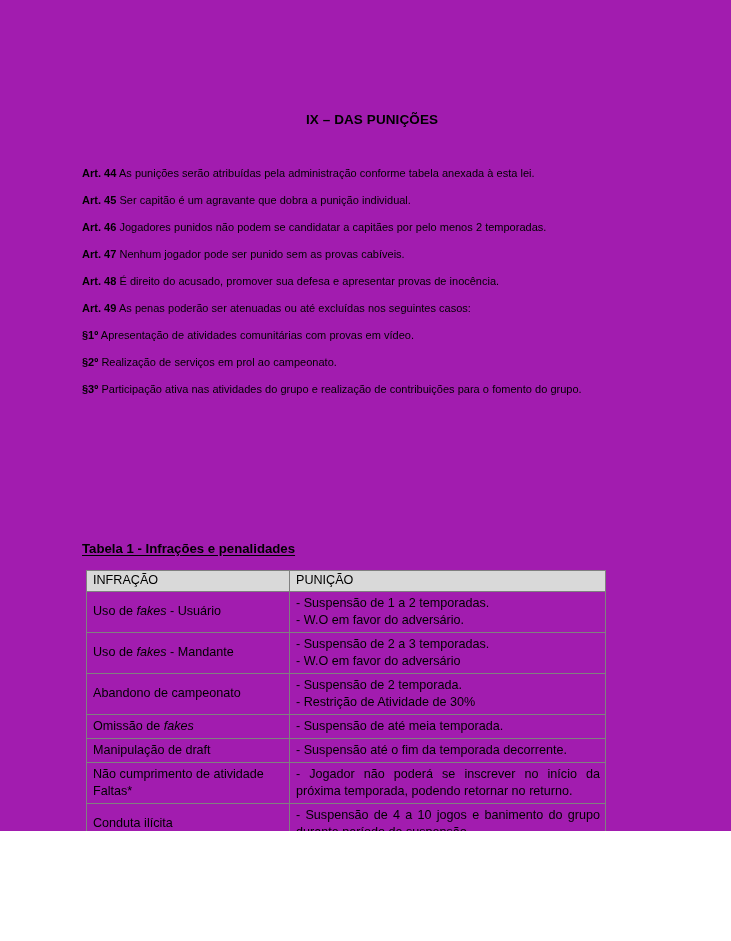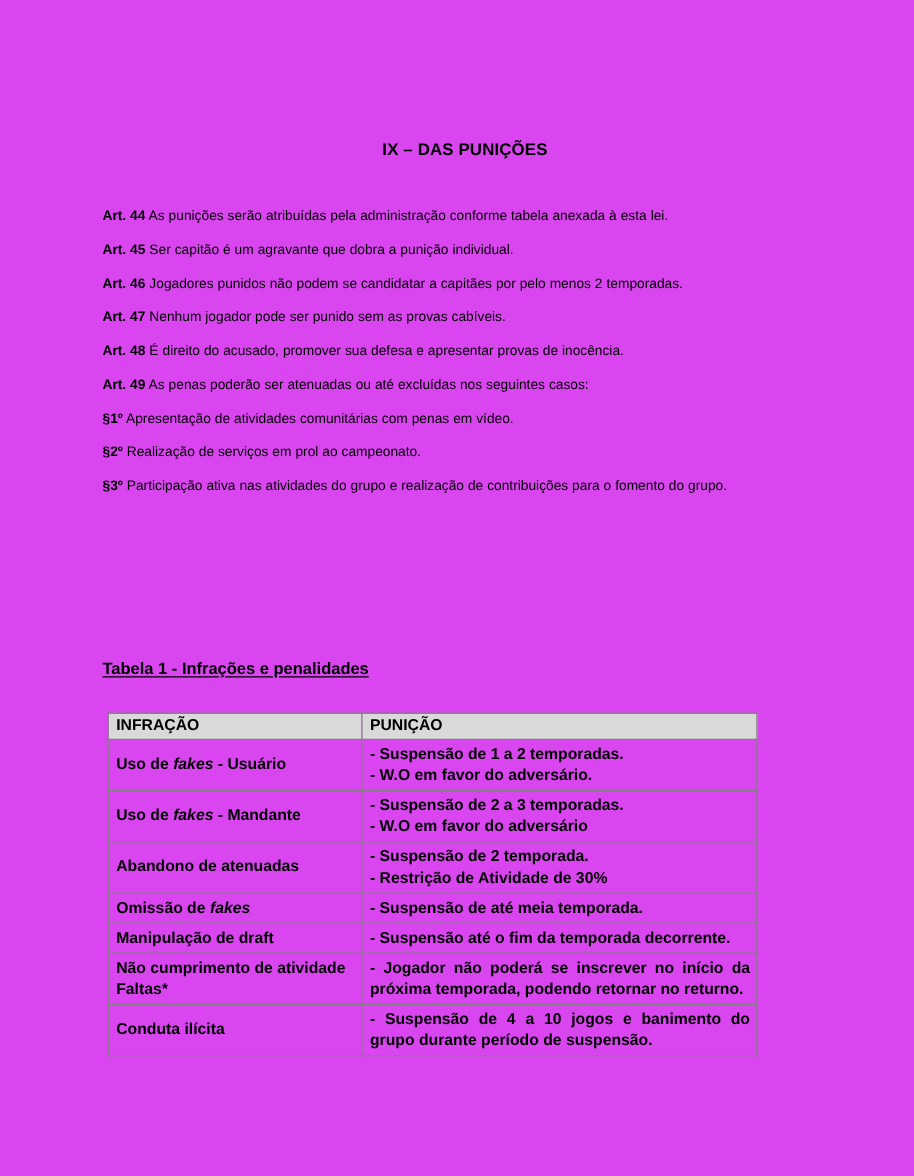--- a/index.html
+++ b/index.html
@@ -11,24 +11,24 @@
   body {
     width: 731px;
     height: 941px;
     font-family: "Liberation Sans", sans-serif;
     color: #000000;
     -webkit-font-smoothing: antialiased;
   }
   .page {
     position: relative;
     width: 731px;
-    height: 941px;
+    height: 831px;
     box-sizing: border-box;
     padding: 0;
-    background: #d946ef;
+    background: #a21caf;
     overflow: hidden;
   }
   .content {
     position: absolute;
     left: 82px;
     top: 0;
     width: 580px;
   }
 
   
@@ -61,21 +61,21 @@
     word-spacing: 0.1px;
   }
   .para .lbl {
     font-weight: bold;
   }
 
   
   .table-caption {
     position: absolute;
     left: 0;
-    top: 527px;
+    top: 541px;
     font-size: 13.2px;
     font-weight: bold;
     text-decoration: underline;
     text-underline-offset: 2px;
   }
 
   
   .tbl-wrap {
     position: absolute;
     left: 4px;
@@ -90,21 +90,21 @@
   }
   table.penal col.c1 { width: 203px; }
   table.penal col.c2 { width: 316px; }
 
   table.penal th,
   table.penal td {
     border: 1px solid #808080;
     padding: 2px 5px 2px 6px;
     vertical-align: middle;
     line-height: 1.36;
-    font-weight: bold;
+    font-weight: normal;
     text-align: left;
   }
   table.penal thead th {
     background: #d9d9d9;
     padding-top: 1px;
     padding-bottom: 1px;
     height: 18px;
   }
   table.penal td.infra {
     vertical-align: middle;
@@ -133,21 +133,21 @@
 
     <h1 class="doc-title">IX – DAS PUNIÇÕES</h1>
 
     <div class="articles">
         <p class="para"><span class="lbl">Art. 44</span><span> As punições serão atribuídas pela administração conforme tabela anexada à esta lei.</span></p>
         <p class="para"><span class="lbl">Art. 45</span><span> Ser capitão é um agravante que dobra a punição individual.</span></p>
         <p class="para"><span class="lbl">Art. 46</span><span> Jogadores punidos não podem se candidatar a capitães por pelo menos 2 temporadas.</span></p>
         <p class="para"><span class="lbl">Art. 47</span><span> Nenhum jogador pode ser punido sem as provas cabíveis.</span></p>
         <p class="para"><span class="lbl">Art. 48</span><span> É direito do acusado, promover sua defesa e apresentar provas de inocência.</span></p>
         <p class="para"><span class="lbl">Art. 49</span><span> As penas poderão ser atenuadas ou até excluídas nos seguintes casos:</span></p>
-        <p class="para"><span class="lbl">§1º</span><span> Apresentação de atividades comunitárias com penas em vídeo.</span></p>
+        <p class="para"><span class="lbl">§1º</span><span> Apresentação de atividades comunitárias com provas em vídeo.</span></p>
         <p class="para"><span class="lbl">§2º</span><span> Realização de serviços em prol ao campeonato.</span></p>
         <p class="para"><span class="lbl">§3º</span><span> Participação ativa nas atividades do grupo e realização de contribuições para o fomento do grupo.</span></p>
       </div>
 
     <div class="table-caption">Tabela 1 - Infrações e penalidades</div>
 
     <div class="tbl-wrap">
       <table class="penal">
         <colgroup>
             <col class="c1">
@@ -168,21 +168,21 @@
               </td>
             </tr>
             <tr class="tall">
               <td class="infra"><span>Uso de </span><span class="it">fakes</span><span> - Mandante</span></td>
               <td class="pun">
                 <span class="cellline">- Suspensão de 2 a 3 temporadas.</span>
                 <span class="cellline">- W.O em favor do adversário</span>
               </td>
             </tr>
             <tr class="tall">
-              <td class="infra">Abandono de atenuadas</td>
+              <td class="infra">Abandono de campeonato</td>
               <td class="pun">
                 <span class="cellline">- Suspensão de 2 temporada.</span>
                 <span class="cellline">- Restrição de Atividade de 30%</span>
               </td>
             </tr>
             <tr class="short">
               <td class="infra"><span>Omissão de </span><span class="it">fakes</span><span></span></td>
               <td class="pun">
                 <span class="cellline">- Suspensão de até meia temporada.</span>
               </td>

